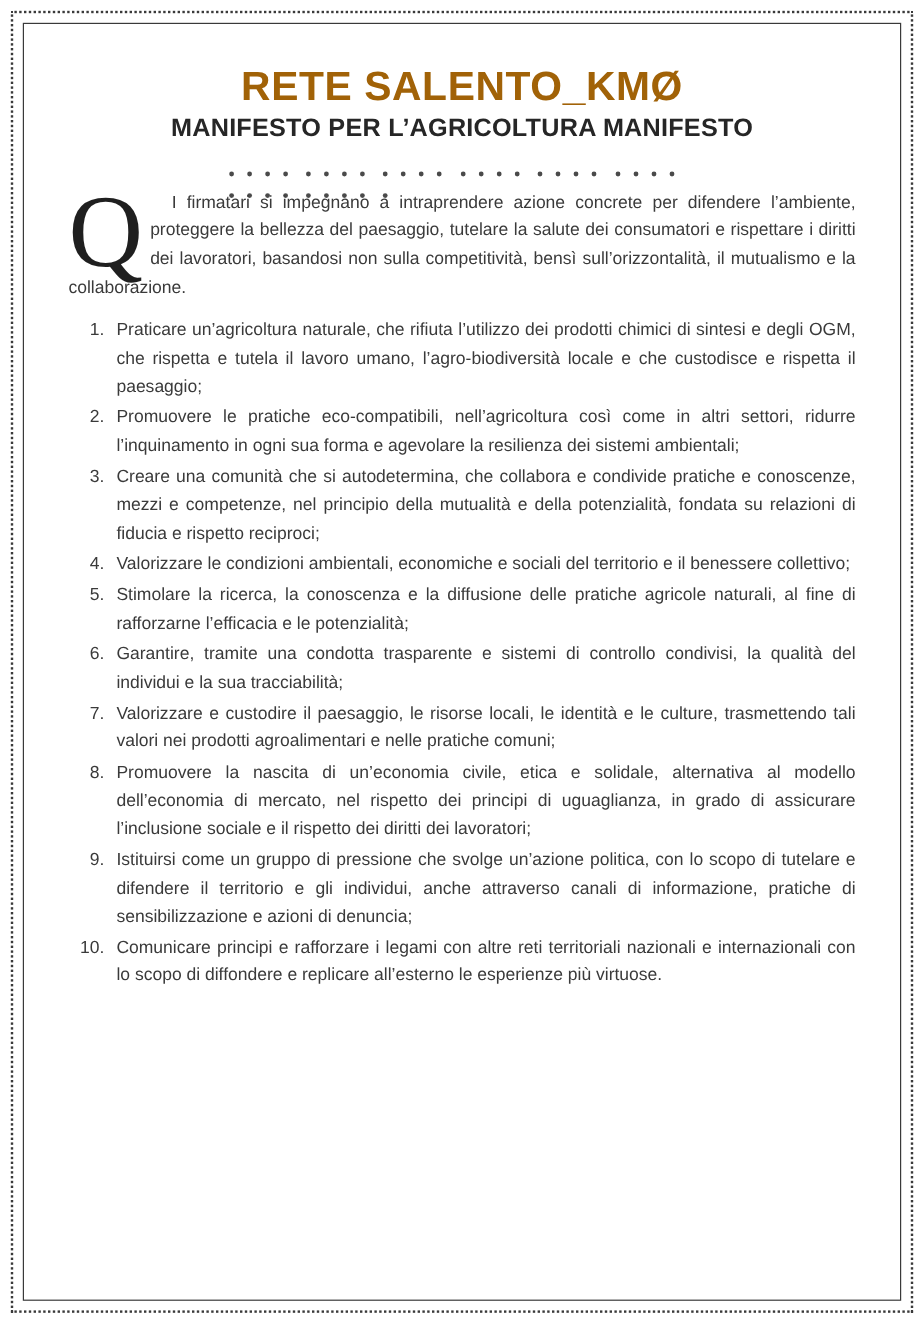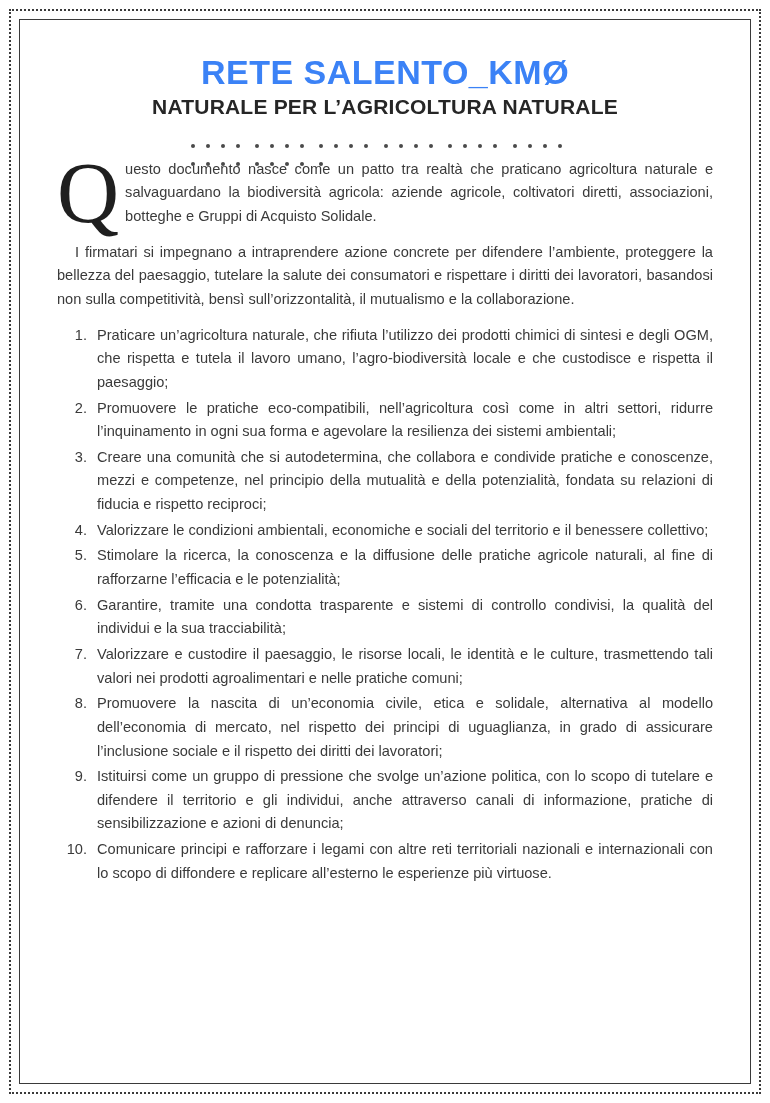--- a/index.html
+++ b/index.html
@@ -52,21 +52,21 @@
     height: 1065px;
     box-sizing: border-box;
     padding: 26px 38px 20px 38px;
   }
 
   .title {
     text-align: center;
     font-size: 34px;
     font-weight: bold;
     letter-spacing: 0.5px;
-    color: #3b82f6;
+    color: #a16207;
     margin: 10px 0 0 0;
     line-height: 1.05;
   }
   .subtitle {
     text-align: center;
     font-size: 21px;
     font-weight: bold;
     letter-spacing: 0.2px;
     color: #262626;
     margin: 4px 0 0 0;
@@ -144,39 +144,38 @@
 <body>
 
 <div class="page">
 
   <div class="frame-outer"></div>
   <div class="frame-inner"></div>
 
   <div class="content">
 
     <h1 class="title">RETE SALENTO_KMØ</h1>
-    <h2 class="subtitle">NATURALE PER L’AGRICOLTURA NATURALE</h2>
+    <h2 class="subtitle">MANIFESTO PER L’AGRICOLTURA MANIFESTO</h2>
 
     <div class="dotted-rule">
       <span class="dot"></span><span class="dot"></span><span class="dot"></span><span class="dot"></span>
       <span class="dot"></span><span class="dot"></span><span class="dot"></span><span class="dot"></span>
       <span class="dot"></span><span class="dot"></span><span class="dot"></span><span class="dot"></span>
       <span class="dot"></span><span class="dot"></span><span class="dot"></span><span class="dot"></span>
       <span class="dot"></span><span class="dot"></span><span class="dot"></span><span class="dot"></span>
       <span class="dot"></span><span class="dot"></span><span class="dot"></span><span class="dot"></span>
       <span class="dot"></span><span class="dot"></span><span class="dot"></span><span class="dot"></span>
       <span class="dot"></span><span class="dot"></span><span class="dot"></span><span class="dot"></span>
       <span class="dot"></span>
     </div>
 
     <div class="body-text">
 
       <div class="intro">
         <span class="dropcap">Q</span>
-        <p class="para">uesto documento nasce come un patto tra realtà che praticano agricoltura naturale e salvaguardano la biodiversità agricola: aziende agricole, coltivatori diretti, associazioni, botteghe e Gruppi di Acquisto Solidale.</p>
         <p class="para indent-first">I firmatari si impegnano a intraprendere azione concrete per difendere l’ambiente, proteggere la bellezza del paesaggio, tutelare la salute dei consumatori e rispettare i diritti dei lavoratori, basandosi non sulla competitività, bensì sull’orizzontalità, il mutualismo e la collaborazione.</p>
       </div>
 
 
       <ol class="items">
         <li>Praticare un’agricoltura naturale, che rifiuta l’utilizzo dei prodotti chimici di sintesi e degli OGM, che rispetta e tutela il lavoro umano, l’agro-biodiversità locale e che custodisce e rispetta il paesaggio;</li>
         <li>Promuovere le pratiche eco-compatibili, nell’agricoltura così come in altri settori, ridurre l’inquinamento in ogni sua forma e agevolare la resilienza dei sistemi ambientali;</li>
         <li>Creare una comunità che si autodetermina, che collabora e condivide pratiche e conoscenze, mezzi e competenze, nel principio della mutualità e della potenzialità, fondata su relazioni di fiducia e rispetto reciproci;</li>
         <li>Valorizzare le condizioni ambientali, economiche e sociali del territorio e il benessere collettivo;</li>
         <li>Stimolare la ricerca, la conoscenza e la diffusione delle pratiche agricole naturali, al fine di rafforzarne l’efficacia e le potenzialità;</li>

